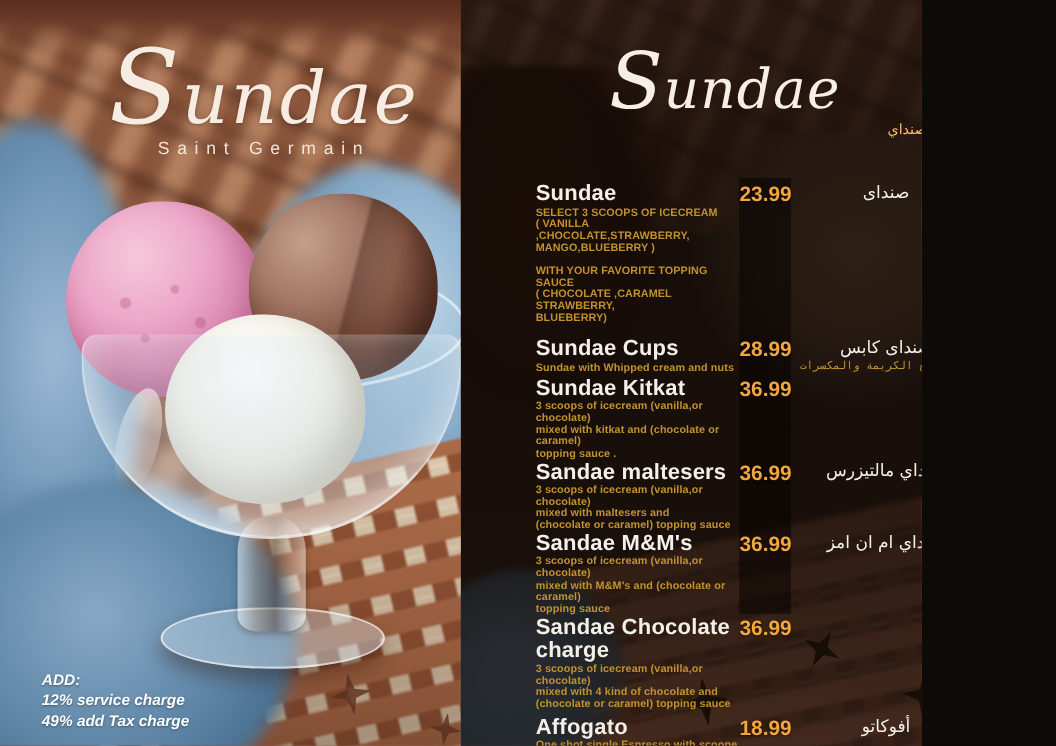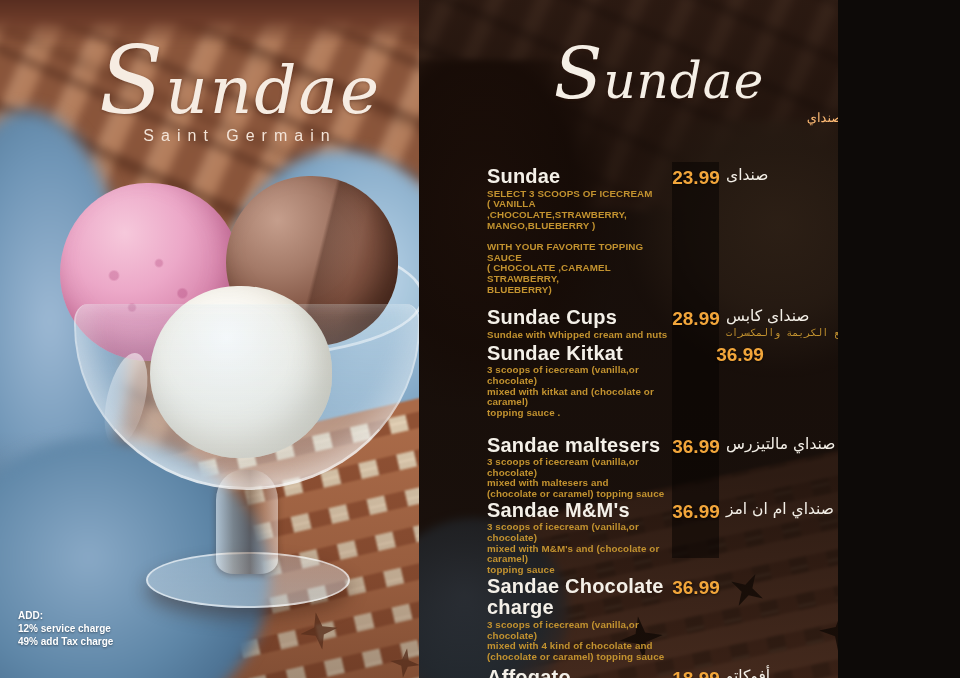--- a/index.html
+++ b/index.html
@@ -87,22 +87,22 @@
     border:2px solid rgba(255,255,255,.6);
     box-shadow:0 10px 18px rgba(55,25,12,.4);}
 
   .left-header{position:absolute;left:0;top:36px;width:480px;text-align:center;color:#f6ece2;}
   .script{font-family:"DejaVu Serif",serif;font-style:italic;font-weight:400;line-height:.95;
     text-shadow:0 1px 3px rgba(60,25,15,.35);}
   .left-header .script{font-size:66px;letter-spacing:2px;}
   .script::first-letter{font-size:1.42em;}
   .left-subtitle{font-size:16px;letter-spacing:7px;margin-top:2px;color:#f3e4d8;}
 
-  .add-note{position:absolute;left:18px;top:609px;color:#ffffff;font-weight:bold;
-    font-size:10px;line-height:1.32;text-shadow:0 1px 2px rgba(20,30,40,.5);}
+  .add-note{position:absolute;left:38px;top:609px;color:#ffffff;font-weight:bold;
+    font-size:14px;line-height:1.32;text-shadow:0 1px 2px rgba(20,30,40,.5);font-style:italic;}
 
   
   .right-panel{position:relative;width:480px;height:678px;overflow:hidden;background:var(--panel-dark);}
   .rp-top-wood{position:absolute;left:-20px;right:-20px;top:-20px;height:230px;
     background-color:#55382a;
     background-image:
       repeating-linear-gradient(24deg, rgba(30,14,8,.5) 0 7px, rgba(0,0,0,0) 7px 52px),
       repeating-linear-gradient(114deg, rgba(133,90,66,.5) 0 16px, rgba(70,38,24,.5) 16px 44px);
     filter:blur(4px);opacity:.85;}
   .rp-choc{position:absolute;left:-30px;top:60px;width:220px;height:340px;
@@ -126,32 +126,32 @@
     background:linear-gradient(180deg, rgba(20,11,7,.55) 0%, rgba(18,10,6,.72) 22%, rgba(20,12,8,.72) 70%, rgba(16,9,6,.45) 100%);}
   .price-strip{position:absolute;left:253px;top:162px;width:47px;height:396px;
     background:rgba(7,4,2,.55);}
 
   .right-header{position:absolute;left:0;top:40px;width:480px;text-align:center;color:#f5efe6;}
   .right-header .script{font-size:50px;letter-spacing:1px;}
   .right-arabic{font-family:Liberation Sans, sans-serif;font-size:13px;color:#fdba74;margin-top:3px;text-align:right;}
 
   .menu{position:absolute;left:68px;top:166px;width:398px;}
   .mi{display:grid;grid-template-columns:185px 48px 1fr;align-items:start;}
-  .mi-0{margin-bottom:12px;} .mi-1{margin-bottom:2px;} .mi-2{margin-bottom:16px;gap:44px;}
+  .mi-0{margin-bottom:12px;} .mi-1{margin-bottom:2px;} .mi-2{margin-bottom:0;}
   .mi-3{margin-bottom:0;} .mi-4{margin-bottom:0;} .mi-5{margin-bottom:4px;}
   .mi-name{font-size:20px;font-weight:bold;color:var(--cream-text);line-height:1.08;
     letter-spacing:.2px;margin-bottom:1px;}
   .mi-desc{font-size:9.8px;font-weight:bold;color:var(--desc-gold);line-height:1.09;
     white-space:pre-line;letter-spacing:.1px;}
   .mi-price{font-size:19px;font-weight:bold;color:var(--accent);text-align:center;padding-top:1px;
     text-shadow:0 1px 2px rgba(0,0,0,.6);}
   .mi-ar-wrap{direction:rtl;text-align:left;padding-left:6px;}
   .mi-ar{font-family:"DejaVu Sans",sans-serif;font-size:15.5px;color:var(--cream-text);line-height:1.25;}
   .mi-ar-desc{font-family:Liberation Mono, monospace;font-size:10px;color:var(--desc-gold);line-height:1.3;}
-  .mi-ar-wrap{display:flex;flex-direction:column;align-items:flex-end;}
+  .mi-ar-wrap{display:flex;flex-direction:column;align-items:center;}
 </style>
 </head>
 <body>
 
 <div class="page">
 
   <section class="left-panel">
     <div class="wood-lattice"></div>
     <div class="wood-topbar"></div>
     <div class="cloth cloth-tr"></div>

